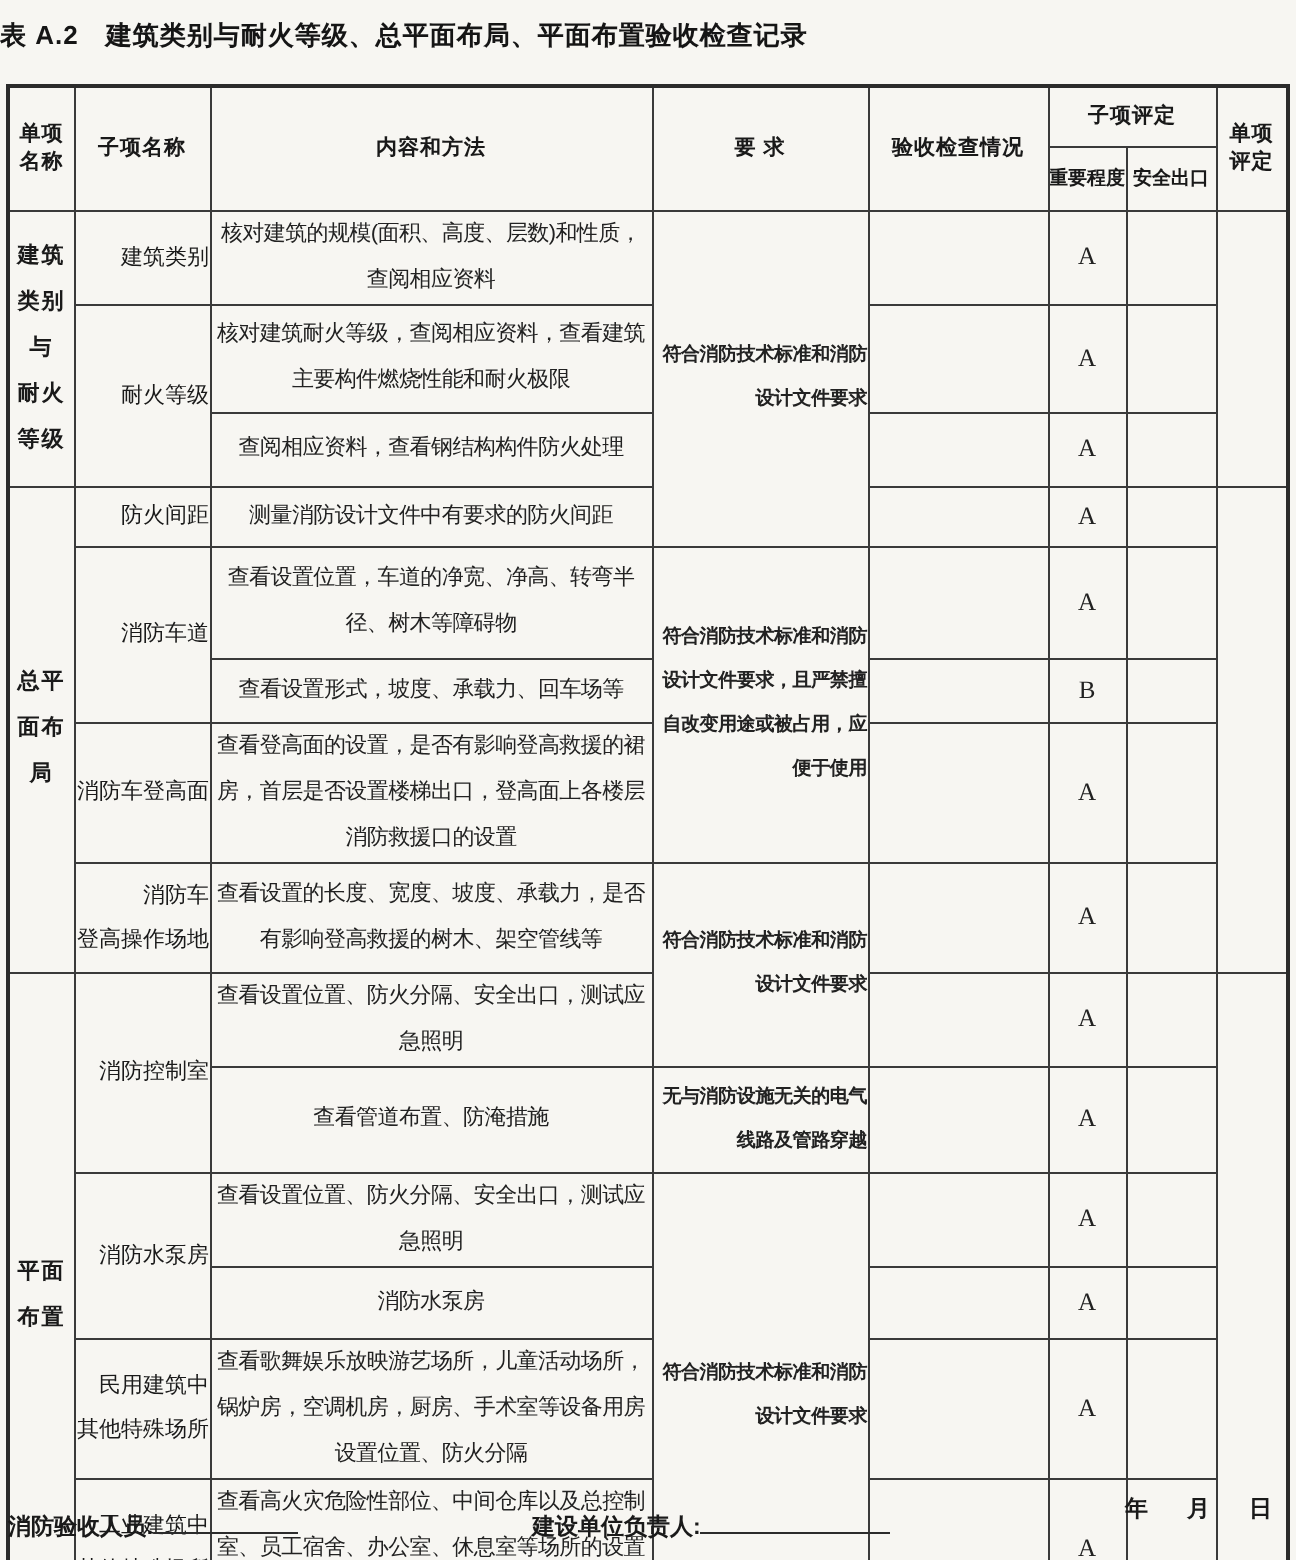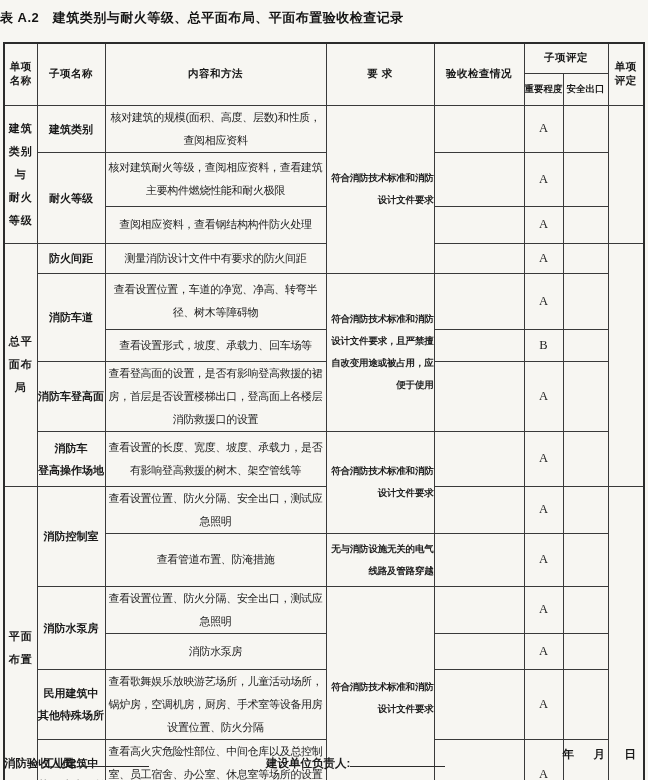--- a/index.html
+++ b/index.html
@@ -42,23 +42,23 @@
   th.narrow { font-size: 9.5px; letter-spacing: 0; white-space: nowrap; }
 
   td.sec {
     text-align: center; vertical-align: middle;
     white-space: pre-line;
     font-size: 11px; font-weight: 700;
     line-height: 23px; letter-spacing: 1px;
     color: #1a1a1a;
   }
   td.sub {
-    text-align: center; vertical-align: middle;
+    text-align: right; vertical-align: middle;
     white-space: pre-line;
-    font-size: 11px; font-weight: 700;
+    font-size: 11px; font-weight: 400;
     line-height: 22px;
     color: #1a1a1a;
   }
   td.content {
     text-align: center; vertical-align: middle;
     font-size: 11px; line-height: 23px;
     padding: 1px 4px;
     letter-spacing: -0.3px;
     font-weight: 400;
     color: #222;

